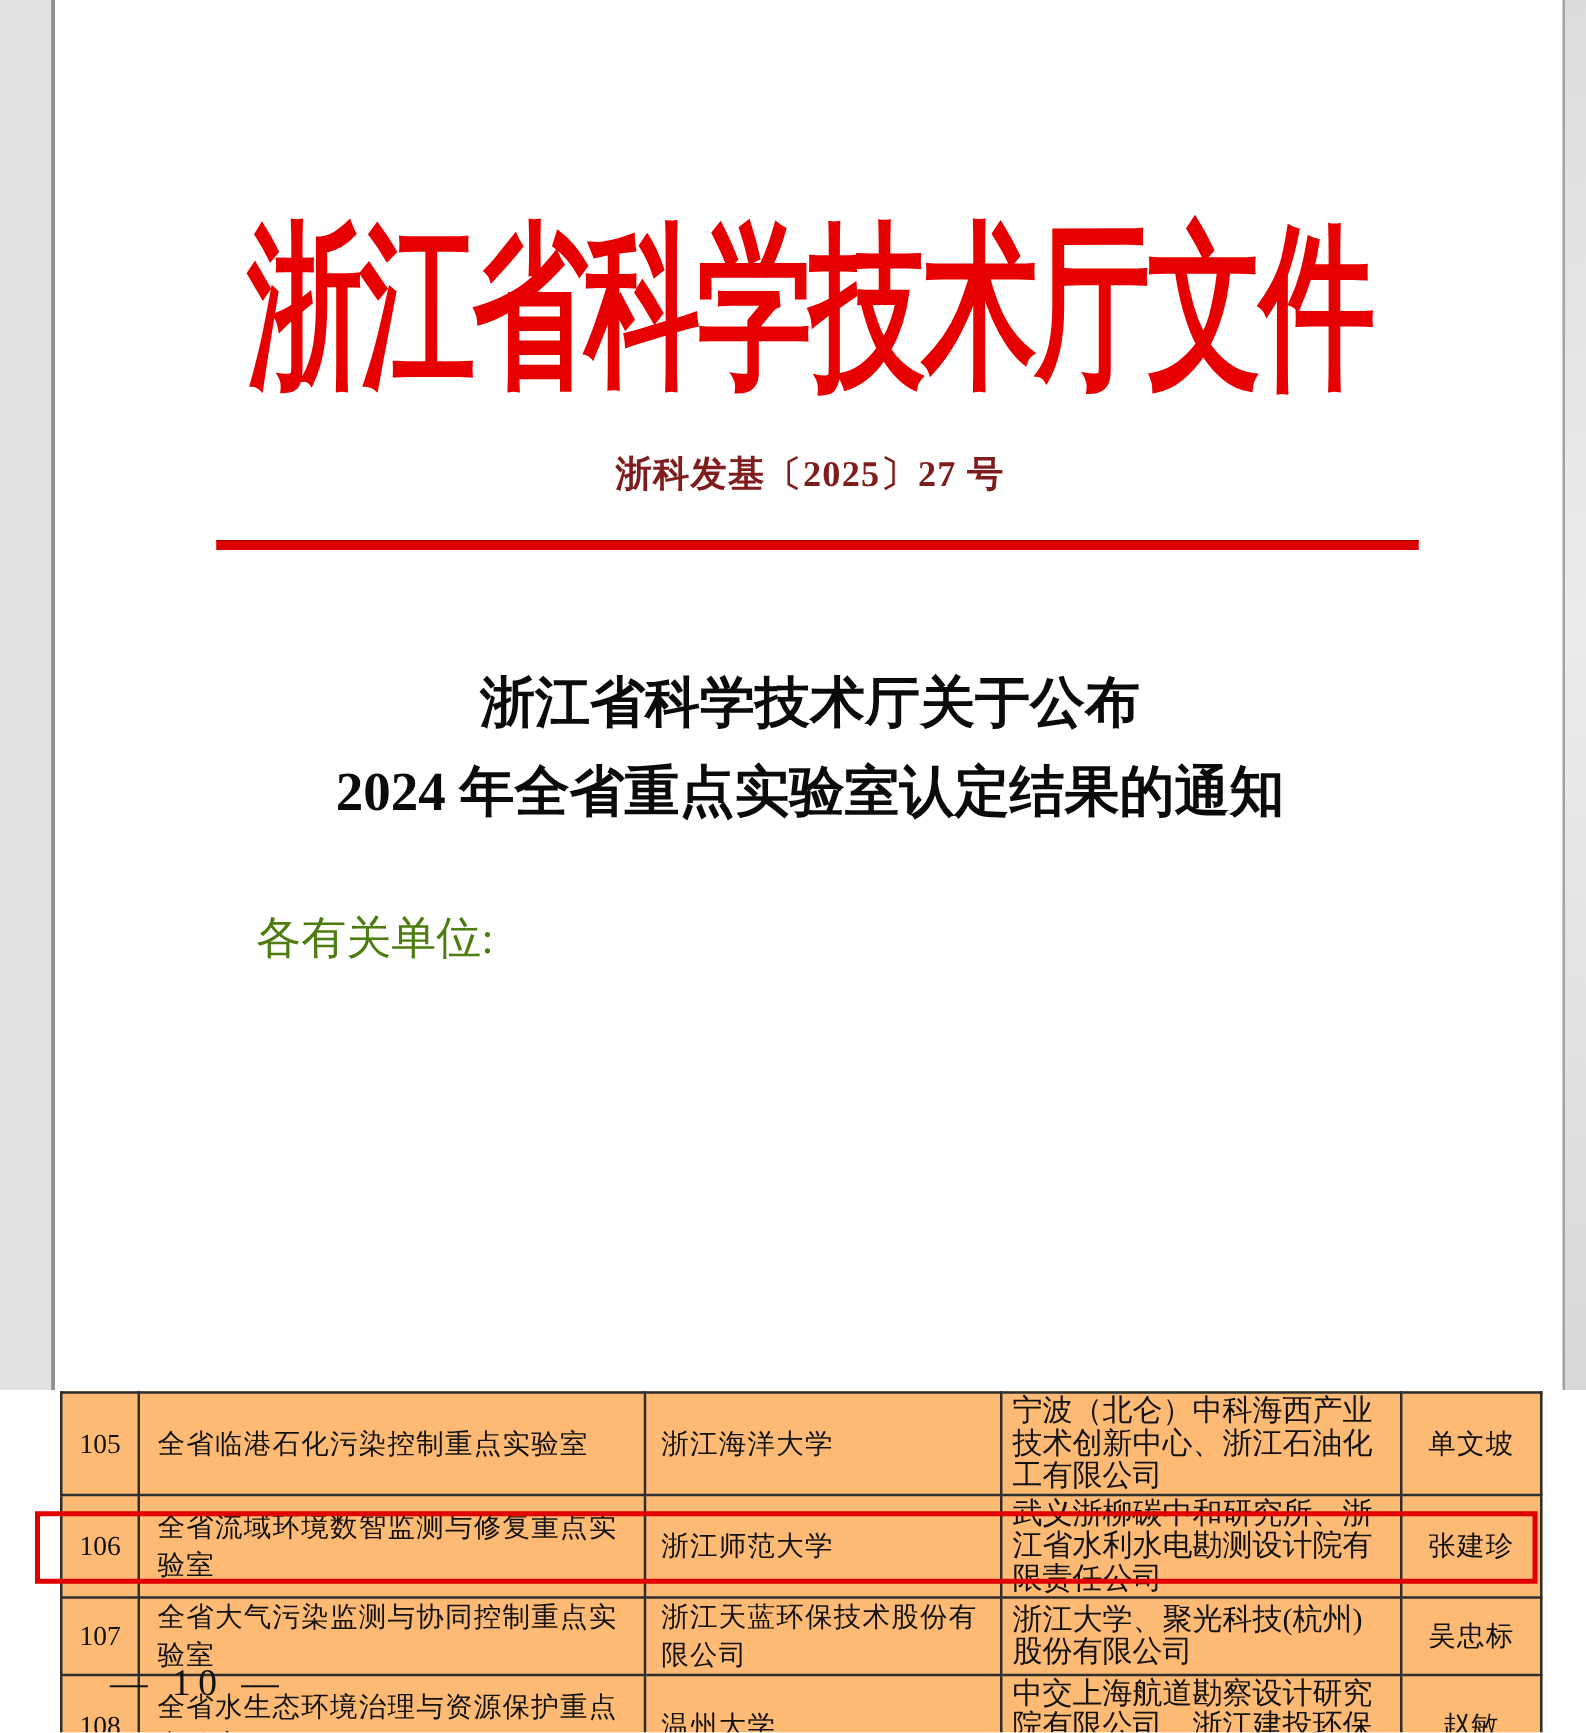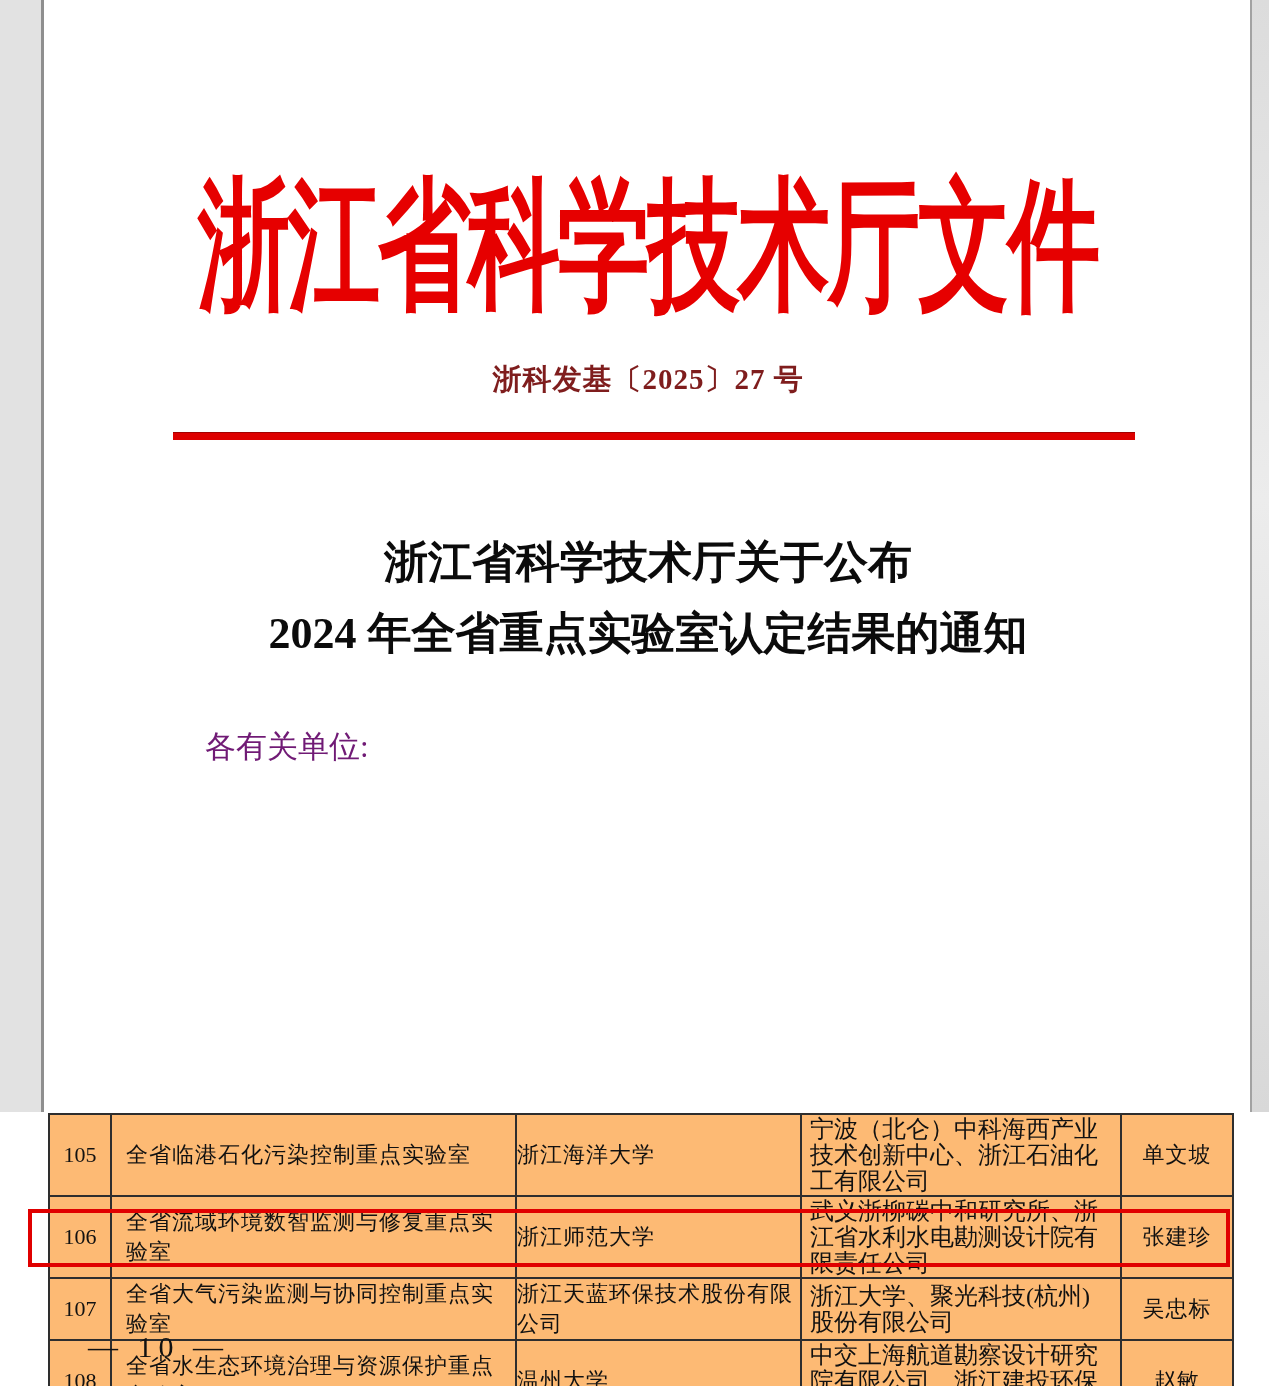--- a/index.html
+++ b/index.html
@@ -55,22 +55,22 @@
     color: #0b0b0b;
     font-size: 44px;
     font-weight: bold;
     white-space: nowrap;
   }
   .notice-title.line1 { top: 533px; }
   .notice-title.line2 { top: 604px; }
 
   .salutation {
     position: absolute; left: 205px; top: 726px;
-    font-size: 31px;
-    color: #701a75;
+    font-size: 36px;
+    color: #4d7c0f;
   }
 
   .body-text {
     position: absolute; left: 205px; top: 780px; width: 926px;
     color: #0b0b0b;
     font-size: 31px;
   }
   .bline {
     line-height: 58px;
     height: 58px;
@@ -95,21 +95,21 @@
     border: 2px solid #2e2e2e;
     vertical-align: middle;
     overflow: hidden;
   }
   .lab-table tr.r0 { height: 53px; }
   .lab-table tr.r1 { height: 52px; }
   .lab-table tr.r2 { height: 52px; }
   .lab-table tr.r3 { height: 58px; }
   .c-no       { text-align: center; }
   .c-lab      { padding-left: 14px; letter-spacing: 1px; }
-  .c-host     { letter-spacing: 1px; }
+  .c-host     { padding-left: 12px; letter-spacing: 1px; }
   .c-partners { padding: 1px 8px; font-size: 24px; line-height: 26px; }
   .c-director { text-align: center; letter-spacing: 1px; }
 
   .highlight-box {
     position: absolute; left: 28px; top: 1209px;
     width: 1202px; height: 58px;
     border: 4px solid #e00000;
     pointer-events: none;
   }
 

